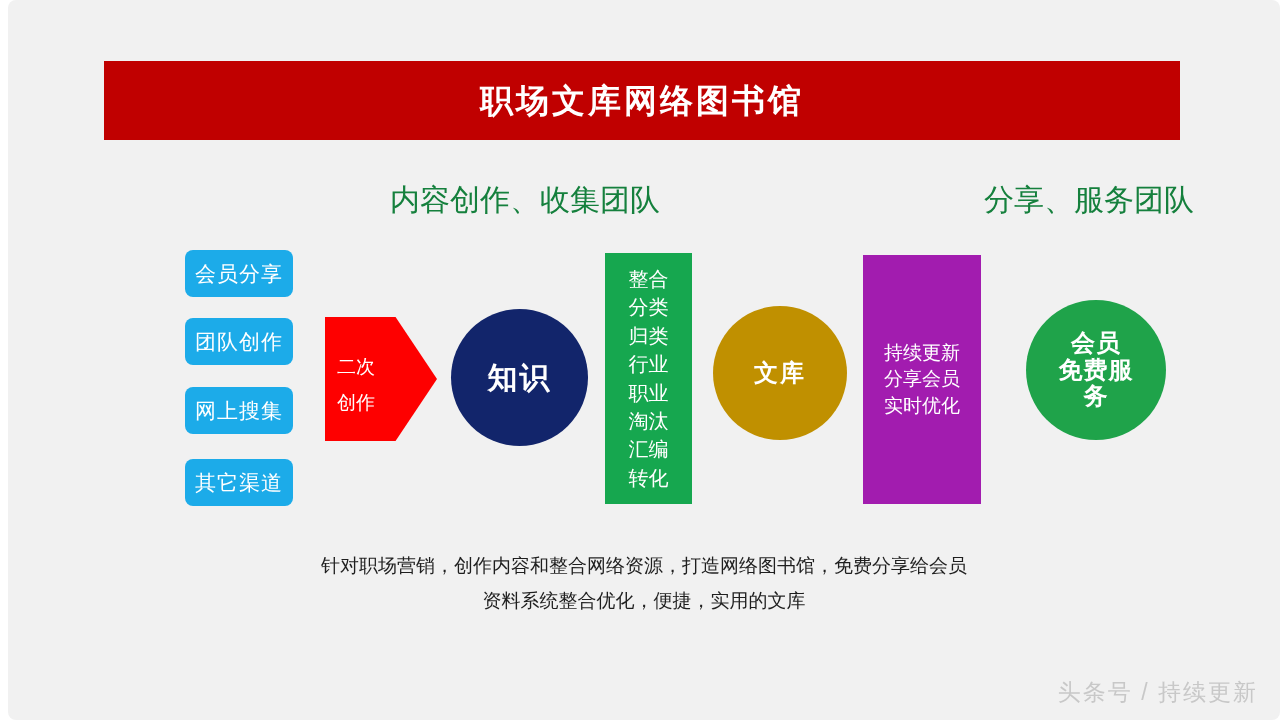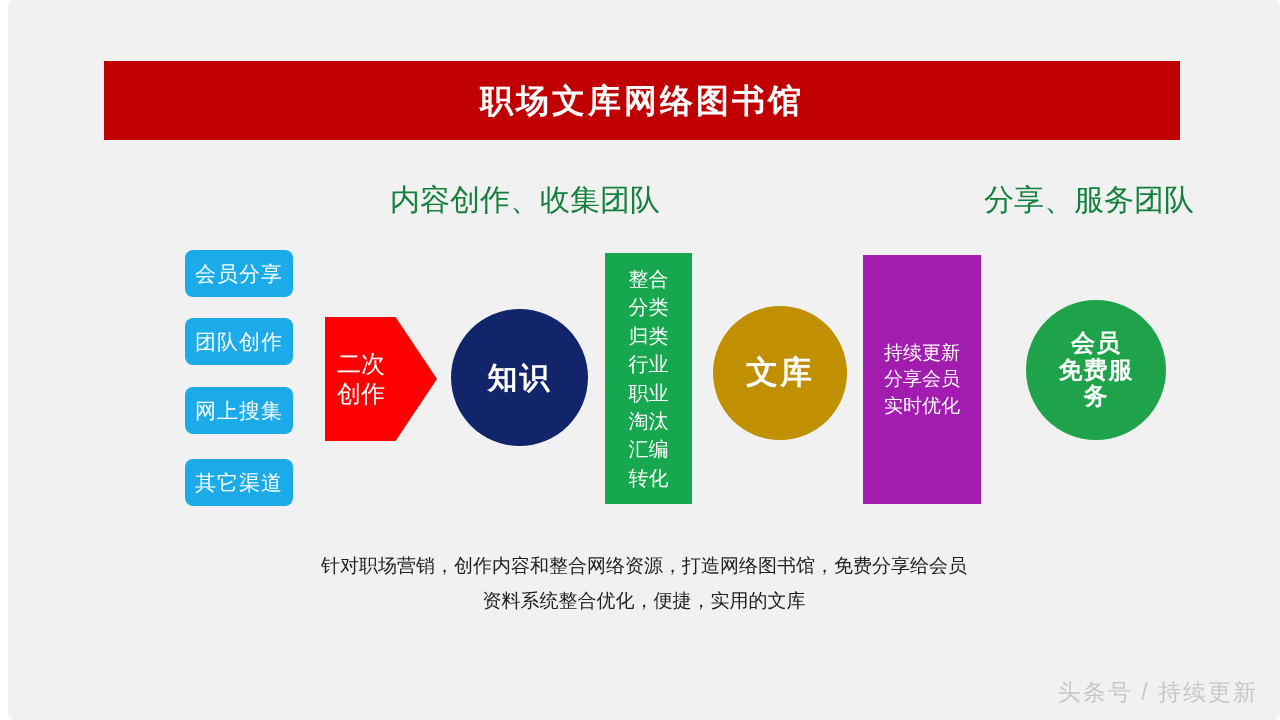--- a/index.html
+++ b/index.html
@@ -91,23 +91,24 @@
     clip-path: polygon(0 0, 63% 0, 100% 50%, 63% 100%, 0 100%);
     display: flex;
     flex-direction: column;
     align-items: flex-start;
     justify-content: center;
     padding-left: 12px;
     box-sizing: border-box;
   }
   #arrow span {
     color: #ffffff;
-    font-size: 24px;
+    font-size: 19px;
     line-height: 1.25;
     white-space: nowrap;
+    margin-top: 12px;
   }
 
   
   .circle {
     position: absolute;
     border-radius: 50%;
     display: flex;
     flex-direction: column;
     align-items: center;
     justify-content: center;
@@ -124,21 +125,21 @@
     width: 137px; height: 137px;
     background: #12256b;
   }
   #circle-knowledge span { font-size: 30px; letter-spacing: 2px; }
 
   #circle-library {
     left: 705px; top: 306px;
     width: 134px; height: 134px;
     background: #c09000;
   }
-  #circle-library span { font-size: 32px; letter-spacing: 2px; }
+  #circle-library span { font-size: 24px; letter-spacing: 2px; }
 
   #circle-service {
     left: 1018px; top: 300px;
     width: 140px; height: 140px;
     background: #1fa34a;
   }
   #circle-service span { font-size: 24px; letter-spacing: 1px; }
 
   
   .col-panel {

